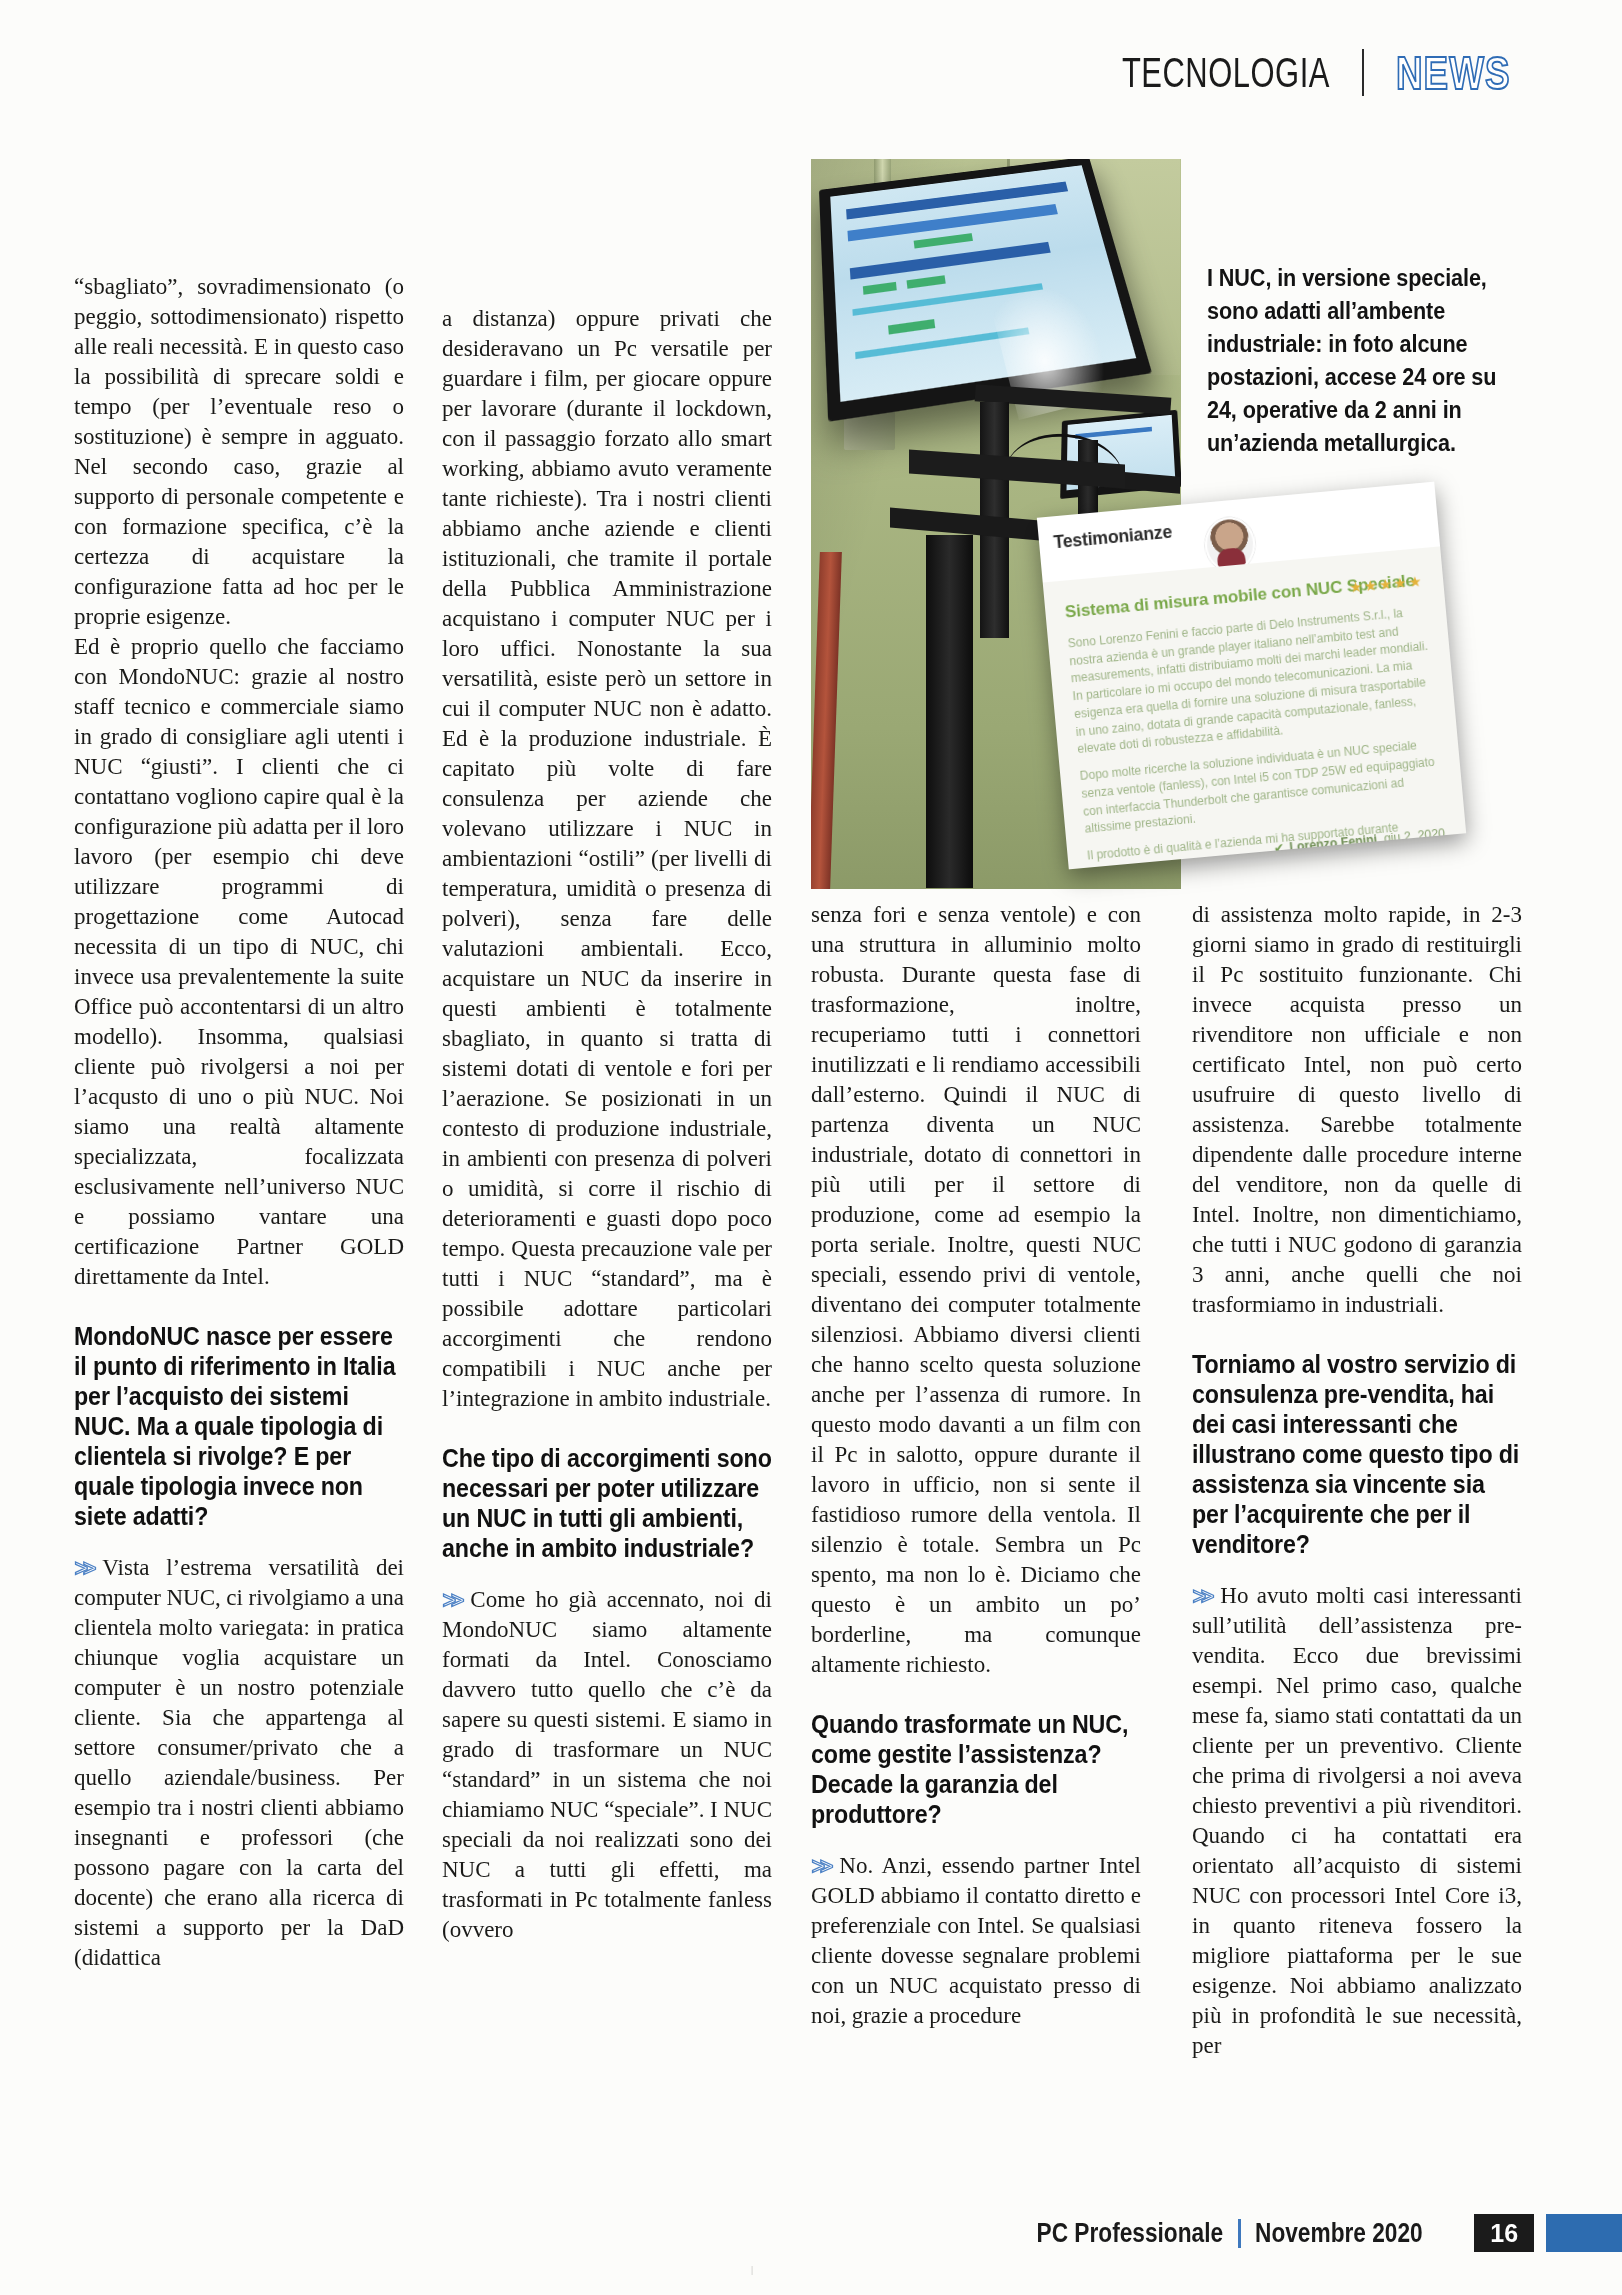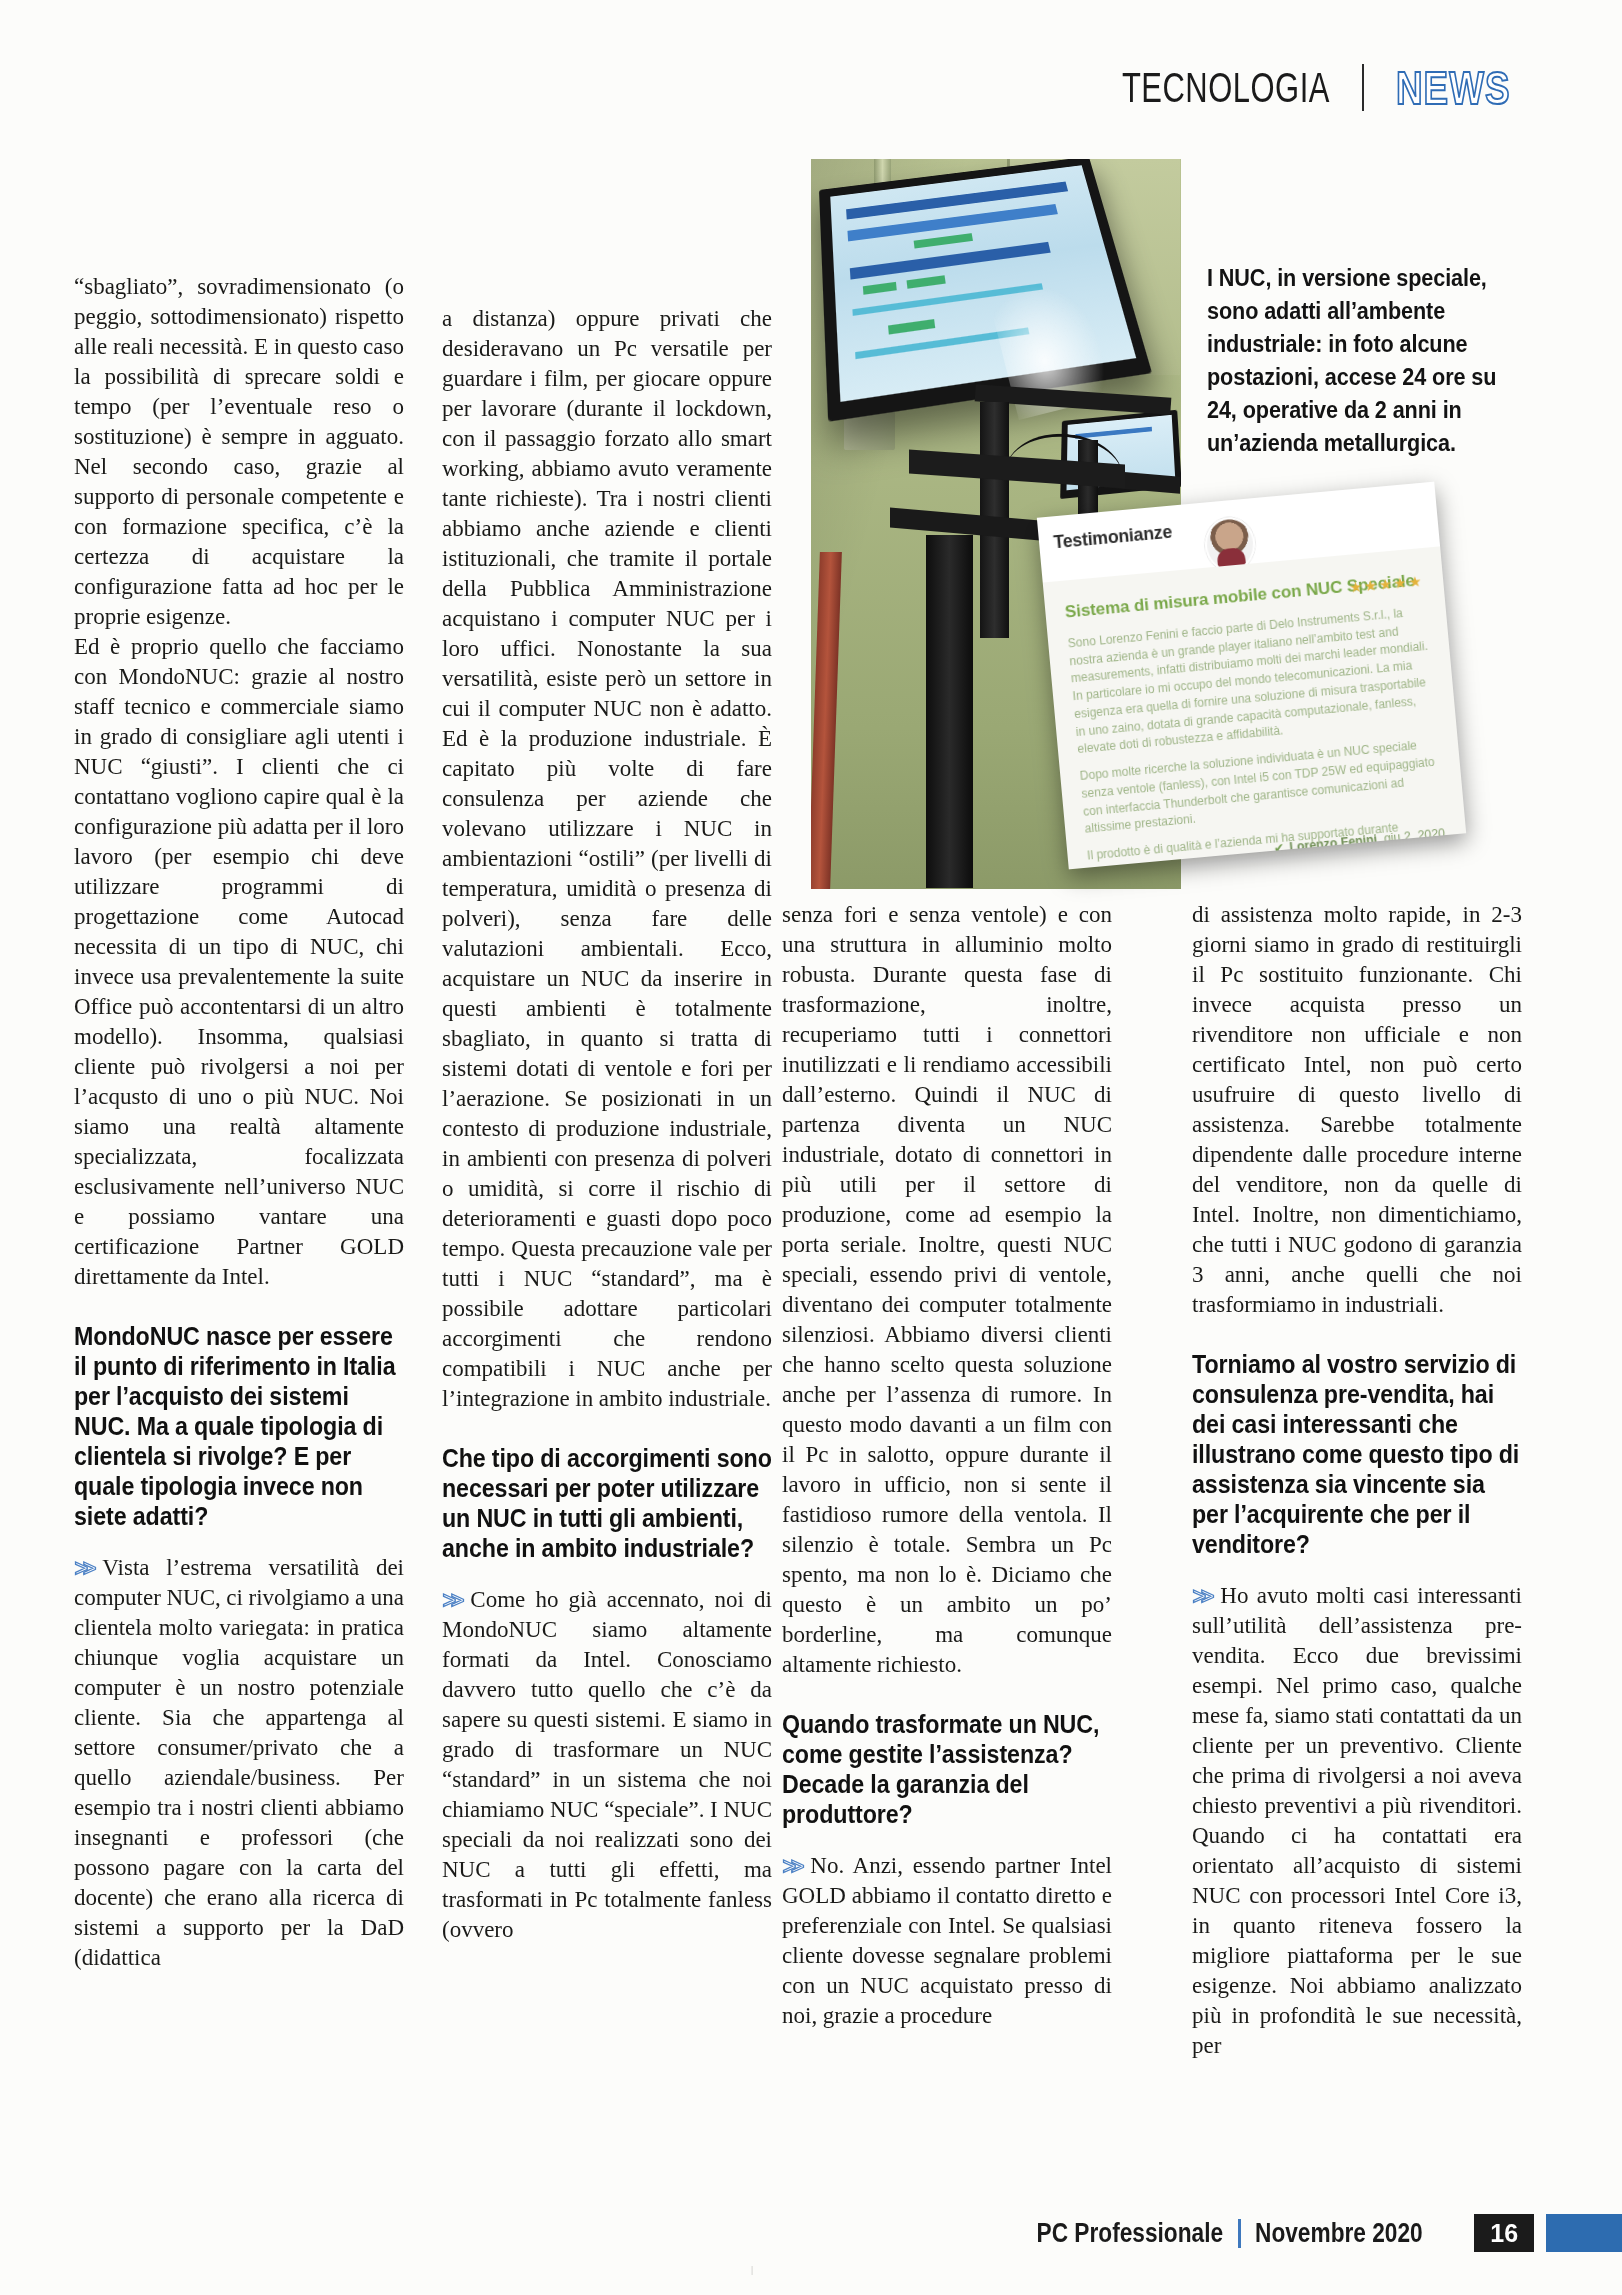--- a/index.html
+++ b/index.html
@@ -14,21 +14,21 @@
     overflow: hidden;
   }
   .page {
     position: absolute; inset: 0;
     background: #fcfcfa;
   }
 
   
   .header {
     position: absolute;
-    top: 58px; right: 84px;
+    top: 43px; right: 84px;
     display: flex; align-items: center; gap: 28px;
     height: 59px;
   }
   .header-kicker {
     font-family: "Liberation Sans", "DejaVu Sans", sans-serif;
     font-weight: 400;
     font-size: 43px;
     letter-spacing: 0.7px;
     color: #1b1b1b;
     transform: scaleX(0.72);
@@ -60,21 +60,21 @@
     line-height: 30px;
     text-align: justify;
     color: #1a1a18;
     hyphens: manual;
     word-spacing: -0.2px;
   }
   .col p { margin: 0; text-indent: 0; }
 
   #col1 { left: 74px; top: 272px;  height: 1937px; }
   #col2 { left: 442px; top: 272px;  height: 1937px; margin-top: 32px; }
-  #col3 { left: 782px; top: 900px; height: 1309px; }
+  #col3 { left: 811px; top: 900px; height: 1309px; }
   #col4 { left: 1180px; top: 900px; height: 1309px; margin-left: 12px; }
 
   .qhead {
     font-family: "Liberation Sans", "DejaVu Sans", sans-serif;
     font-weight: 700;
     font-size: 25px;
     line-height: 30px;
     color: #111111;
     text-align: left;
     transform: scaleX(0.93);

